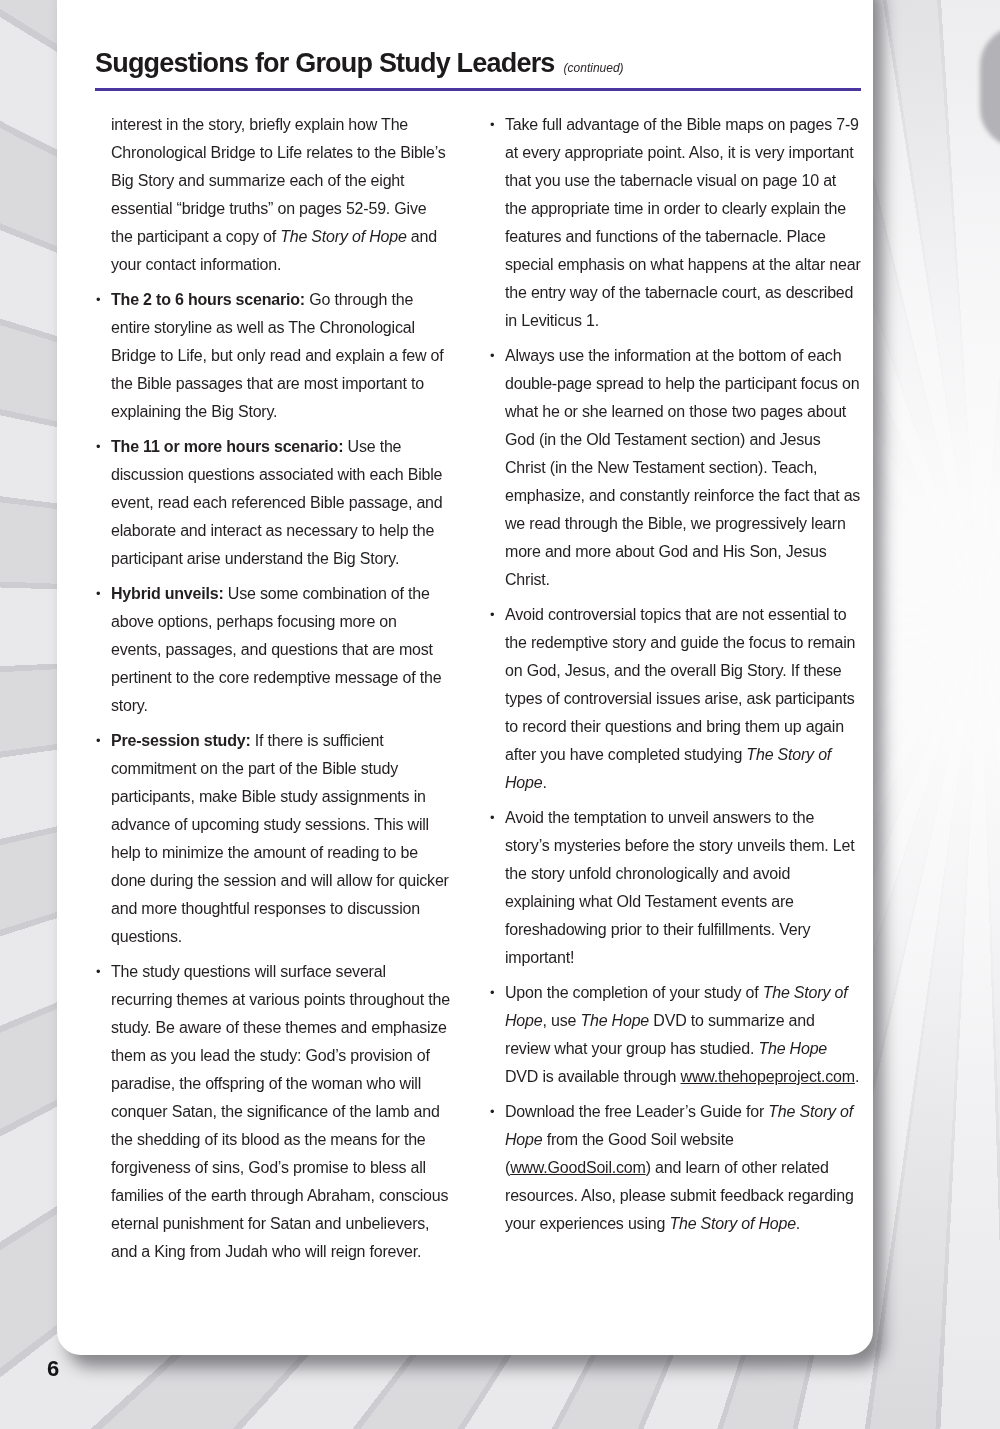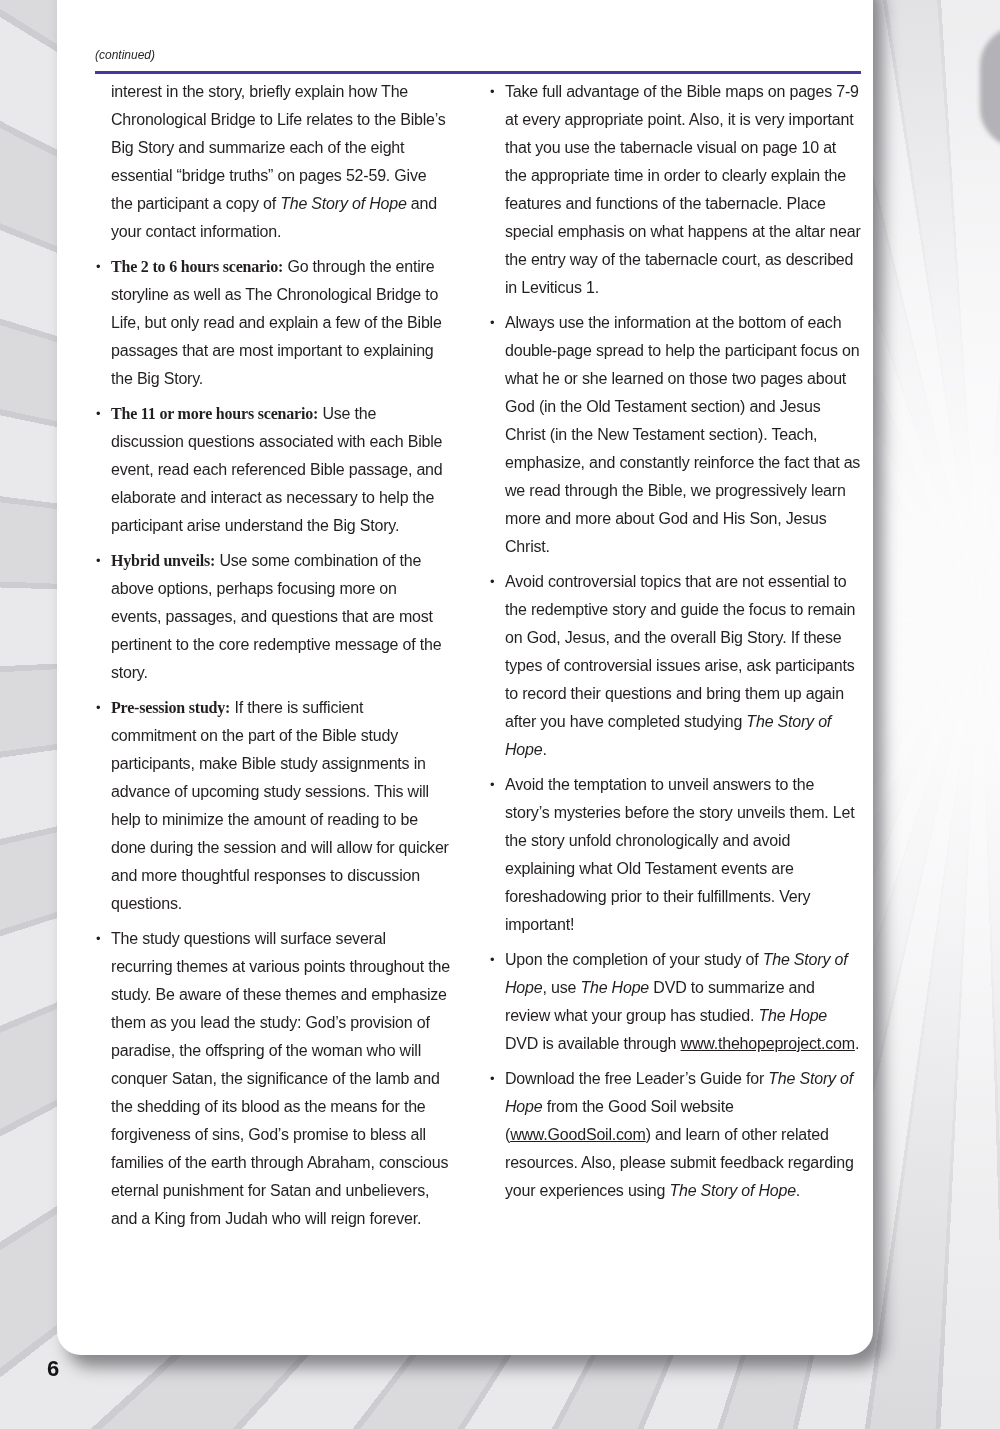--- a/index.html
+++ b/index.html
@@ -33,47 +33,48 @@
     background:#ffffff;border-radius:24px;
     box-shadow:10px 12px 16px rgba(35,35,42,.5);
   }
   .card-inner{padding:78px 12px 0 38px;}
   .title-row{display:flex;align-items:baseline;gap:9px;color:var(--ink);}
   .title-row h1{
     margin:0;font-size:27px;font-weight:700;letter-spacing:-0.8px;color:#1d1a1b;
   }
   .title-continued{font-style:italic;font-size:12px;font-weight:500;color:#2a2627;}
   .title-rule{height:3px;background:var(--accent);margin-top:9px;width:766px;}
-  .columns{display:flex;gap:38px;margin-top:4px;}
+  .columns{display:flex;gap:38px;margin-top:20px;}
   .col{color:var(--ink);font-size:16px;line-height:28px;letter-spacing:-0.2px;}
   .col-left{width:356px;flex:0 0 auto;}
   .col-right{flex:1 1 auto;min-width:0;}
   .item{margin:0 0 7px 0;padding-left:16px;position:relative;}
   .item:last-child{margin-bottom:0;}
   .bullet{
     position:absolute;left:1px;top:0;font-size:13px;line-height:28px;color:var(--ink);
   }
-  .rs-b{font-weight:700;font-family:Liberation Serif, serif;}
+  .rs-b{font-weight:700;}
   .rs-i{font-style:italic;}
   .rs-u{text-decoration:underline;}
   .page-number{
     position:absolute;left:47px;top:1356px;
     font-size:22px;font-weight:700;color:#141414;letter-spacing:-0.5px;
   }
 </style>
 </head>
 <body>
 
 <div class="canvas">
   <div class="corner-blob"></div>
 
   <div class="card">
     <div class="card-inner">
 
       <div class="title-row">
+        <h1>Suggestions for Group Study Leaders</h1>
         <span class="title-continued">(continued)</span>
       </div>
       <div class="title-rule"></div>
 
       <div class="columns">
         <div class="col col-left">
             <div class="item"><span><span>interest in the story, briefly explain how The Chronological Bridge to Life relates to the Bible’s Big Story and summarize each of the eight essential “bridge truths” on pages 52-59. Give the participant a copy of </span><span class="rs-i">The Story of Hope</span><span> and your contact information.</span></span></div>
             <div class="item bulleted"><span class="bullet">•</span><span><span class="rs-b">The 2 to 6 hours scenario:</span><span> Go through the entire storyline as well as The Chronological Bridge to Life, but only read and explain a few of the Bible passages that are most important to explaining the Big Story.</span></span></div>
             <div class="item bulleted"><span class="bullet">•</span><span><span class="rs-b">The 11 or more hours scenario:</span><span> Use the discussion questions associated with each Bible event, read each referenced Bible passage, and elaborate and interact as necessary to help the participant arise understand the Big Story.</span></span></div>
             <div class="item bulleted"><span class="bullet">•</span><span><span class="rs-b">Hybrid unveils:</span><span> Use some combination of the above options, perhaps focusing more on events, passages, and questions that are most pertinent to the core redemptive message of the story.</span></span></div>

